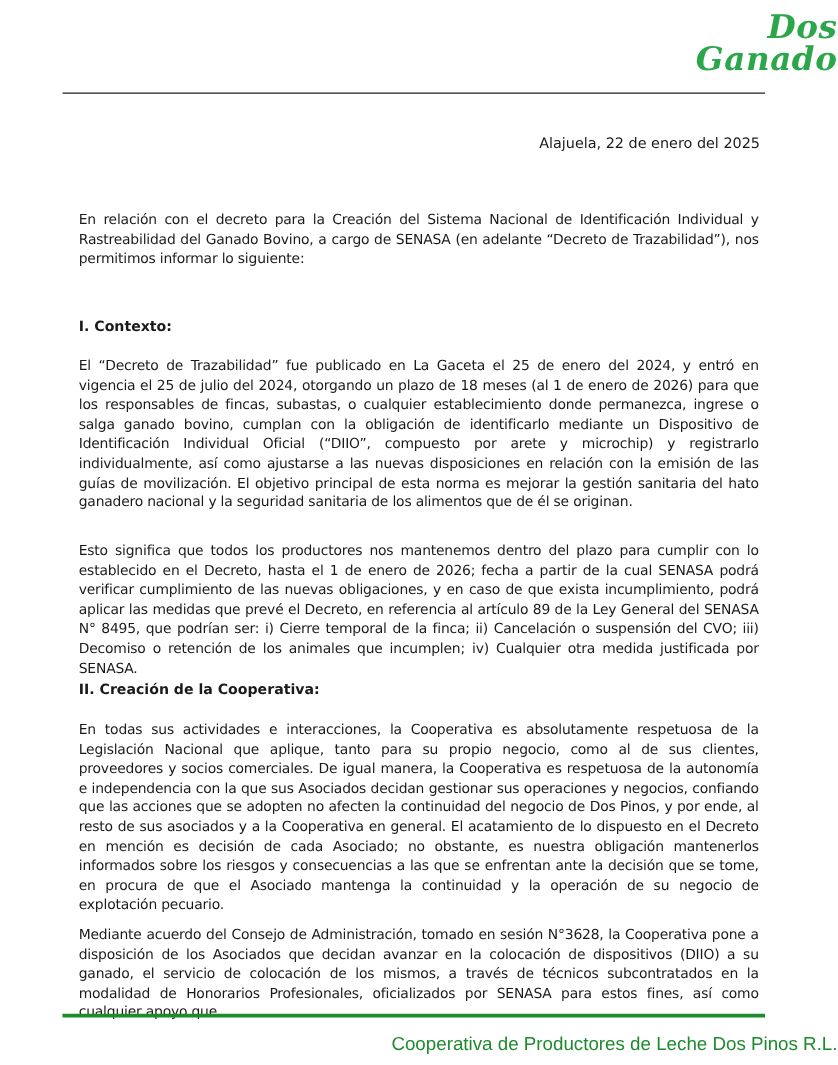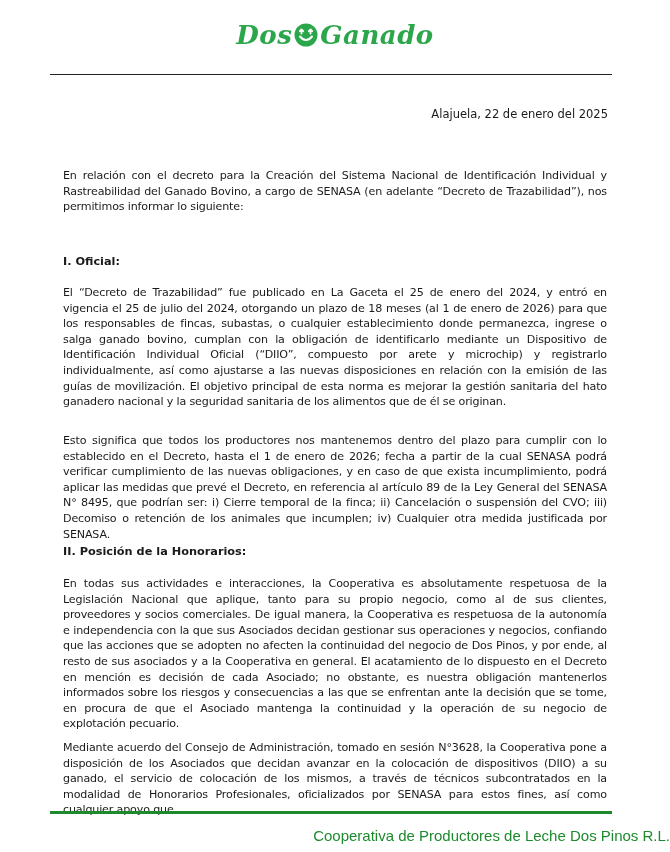--- a/index.html
+++ b/index.html
@@ -21,21 +21,22 @@
       width: 670px; height: 852px;
     }
     
     .logo {
       position: absolute;
       left: 0; right: 0;
       top: 14px;
       height: 42px;
       display: flex;
       justify-content: center;
-      align-items: center;
+      align-items: flex-end;
+      flex-direction: column;
     }
     .logo-text {
       font-family: "DejaVu Serif", serif;
       font-style: italic;
       font-weight: bold;
       font-size: 26px;
       color: #2ca64a;
       letter-spacing: 0.5px;
       line-height: 1;
     }
@@ -132,24 +133,24 @@
     <span class="logo-text">Ganado</span>
   </div>
 
   <div class="header-rule"></div>
 
   <div class="date">Alajuela, 22 de enero del 2025</div>
 
 
   <p class="para" style="top:168px; margin:0;">En relación con el decreto para la Creación del Sistema Nacional de Identificación Individual y Rastreabilidad del Ganado Bovino, a cargo de SENASA (en adelante “Decreto de Trazabilidad”), nos permitimos informar lo siguiente:</p>
 
-  <div class="section-heading" style="top:255px;">I.  Oficial:</div>
+  <div class="section-heading" style="top:255px;">I.  Contexto:</div>
   <p class="para" style="top:285px; margin:0;">El “Decreto de Trazabilidad” fue publicado en La Gaceta el 25 de enero del 2024, y entró en vigencia el 25 de julio del 2024, otorgando un plazo de 18 meses (al 1 de enero de 2026) para que los responsables de fincas, subastas, o cualquier establecimiento donde permanezca, ingrese o salga ganado bovino, cumplan con la obligación de identificarlo mediante un Dispositivo de Identificación Individual Oficial (“DIIO”, compuesto por arete y microchip) y registrarlo individualmente, así como ajustarse a las nuevas disposiciones en relación con la emisión de las guías de movilización.  El objetivo principal de esta norma es mejorar la gestión sanitaria del hato ganadero nacional y la seguridad sanitaria de los alimentos que de él se originan.</p>
   <p class="para" style="top:433px; margin:0;">Esto significa que todos los productores nos mantenemos dentro del plazo para cumplir con lo establecido en el Decreto, hasta el 1 de enero de 2026; fecha a partir de la cual SENASA podrá verificar cumplimiento de las nuevas obligaciones, y en caso de que exista incumplimiento, podrá aplicar las medidas que prevé el Decreto, en referencia al artículo 89 de la Ley General del SENASA N° 8495, que podrían ser: i) Cierre temporal de la finca; ii) Cancelación o suspensión del CVO; iii) Decomiso o retención de los animales que incumplen; iv) Cualquier otra medida justificada por SENASA.</p>
 
-  <div class="section-heading" style="top:545px;">II. Posición de la Honorarios:</div>
+  <div class="section-heading" style="top:545px;">II. Creación de la Cooperativa:</div>
   <p class="para" style="top:576px; margin:0;">En todas sus actividades e interacciones, la Cooperativa es absolutamente respetuosa de la Legislación Nacional que aplique, tanto para su propio negocio, como al de sus clientes, proveedores y socios comerciales. De igual manera, la Cooperativa es respetuosa de la autonomía e independencia con la que sus Asociados decidan gestionar sus operaciones y negocios, confiando que las acciones que se adopten no afecten la continuidad del negocio de Dos Pinos, y por ende, al resto de sus asociados y a la Cooperativa en general. El acatamiento de lo dispuesto en el Decreto en mención es decisión de cada Asociado; no obstante, es nuestra obligación mantenerlos informados sobre los riesgos y consecuencias a las que se enfrentan ante la decisión que se tome, en procura de que el Asociado mantenga la continuidad y la operación de su negocio de explotación pecuario.</p>
   <p class="para" style="top:740px; margin:0;">Mediante acuerdo del Consejo de Administración, tomado en sesión N°3628, la Cooperativa pone a disposición de los Asociados que decidan avanzar en la colocación de dispositivos (DIIO) a su ganado, el servicio de colocación de los mismos, a través de técnicos subcontratados en la modalidad de Honorarios Profesionales, oficializados por SENASA para estos fines, así como cualquier apoyo que</p>
 
   <div class="footer-rule"></div>
   <div class="footer-text">Cooperativa de Productores de Leche Dos Pinos R.L.</div>
 
 </div>
 
 </body></html>

